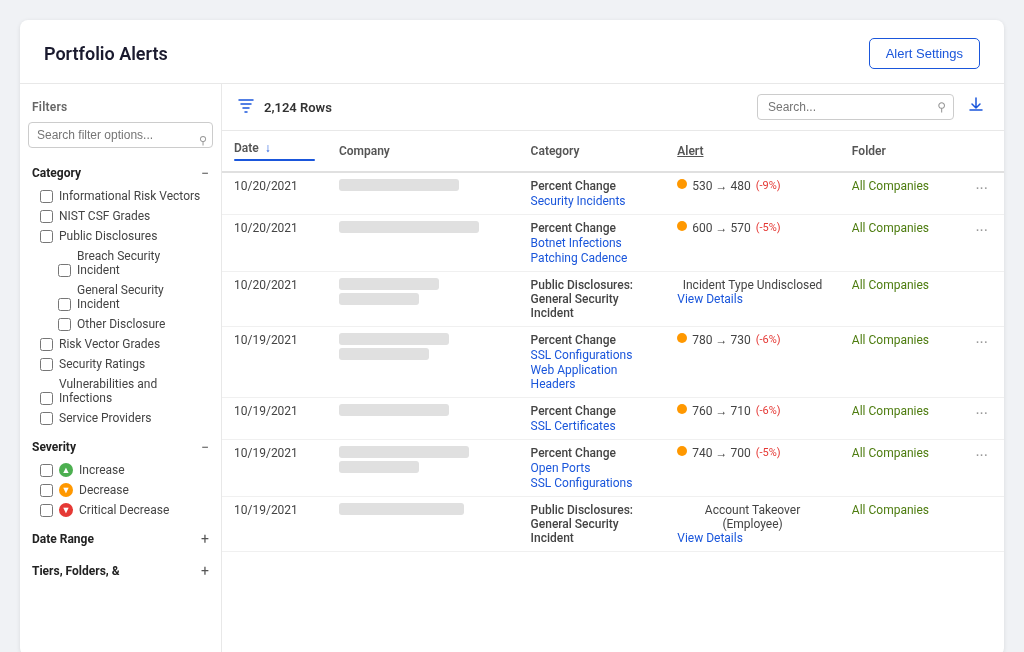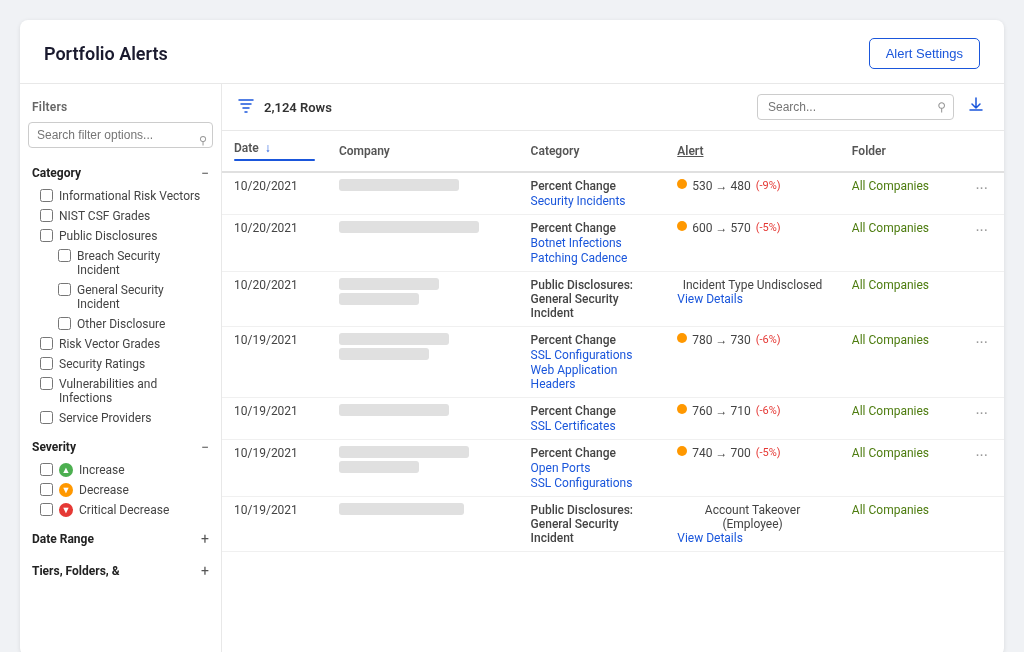--- a/index.html
+++ b/index.html
@@ -98,21 +98,21 @@
       color: #222;
     }
     .filter-section-toggle {
       color: #555;
       font-size: 14px;
       cursor: pointer;
       line-height: 1;
     }
     .filter-item {
       display: flex;
-      align-items: flex-start;
+      align-items: flex-end;
       padding: 3px 8px;
       cursor: pointer;
       gap: 6px;
     }
     .filter-item input[type="checkbox"] {
       width: 13px;
       height: 13px;
       accent-color: #1a56db;
       cursor: pointer;
     }

